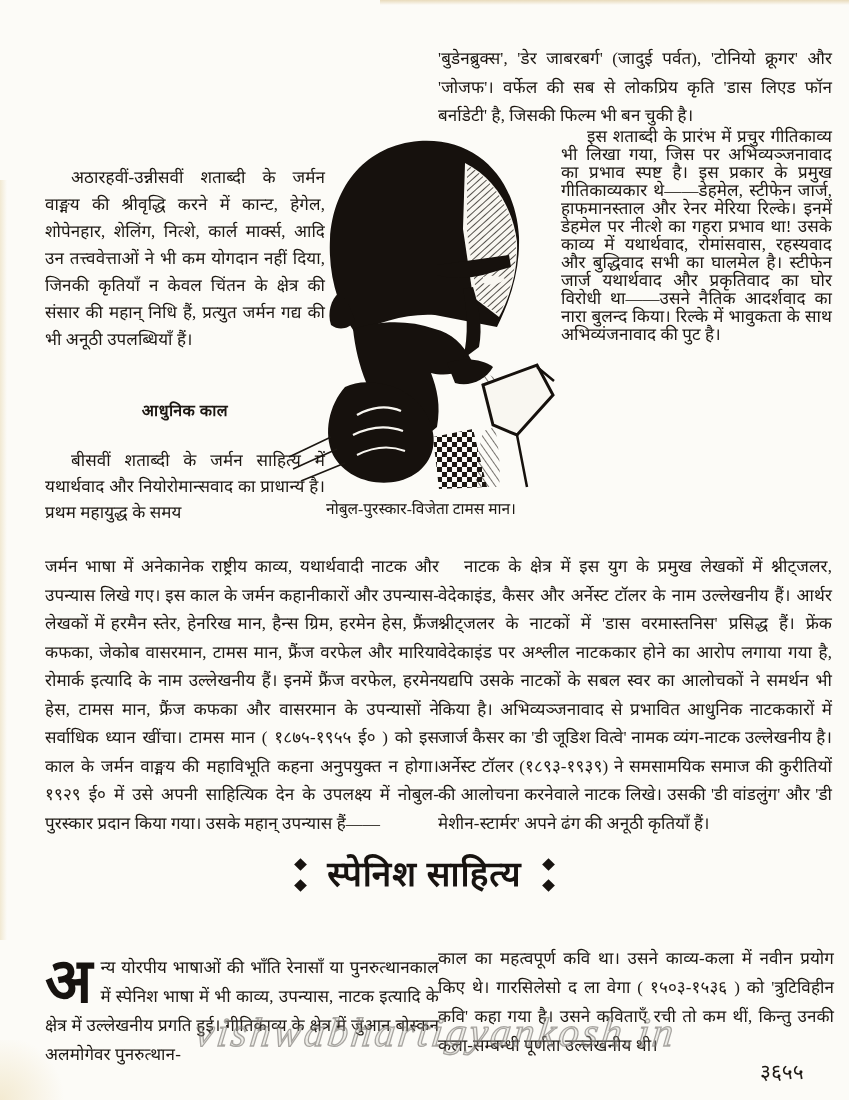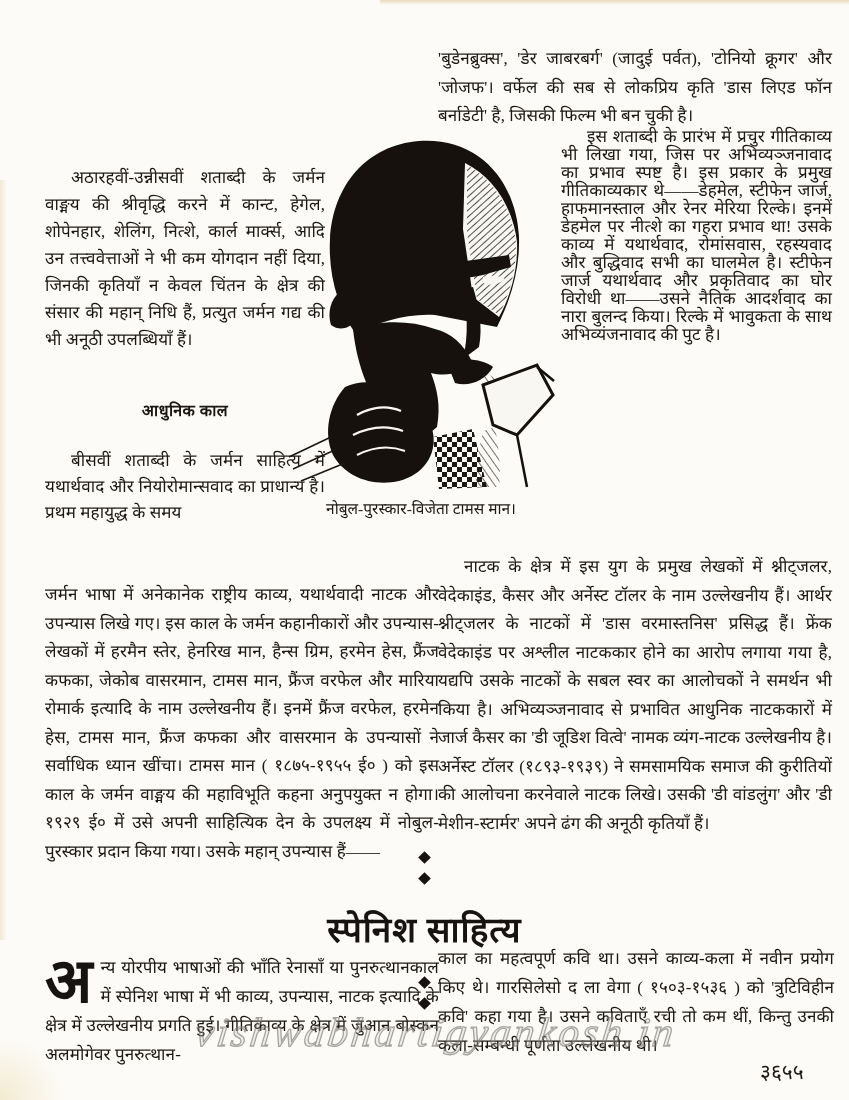--- a/index.html
+++ b/index.html
@@ -23,34 +23,34 @@
   }
   .indent{text-indent:26px;}
 
   .lt{left:45px;top:31px;width:392px;}
   .ln1{left:45px;top:147px;width:280px;line-height:27px;}
   .subhead{
     position:absolute;left:45px;top:399px;width:280px;text-align:center;
     font-size:16px;font-weight:bold;color:#1c1712;letter-spacing:.5px;
   }
   .ln2{left:45px;top:431px;width:280px;line-height:26px;}
-  .lw{left:45px;top:564px;width:394px;}
+  .lw{left:45px;top:536px;width:394px;}
   .rt{left:438px;top:28px;width:394px;}
   .rn{left:561px;top:111px;width:271px;line-height:18px;}
   .rw{left:438px;top:536px;width:394px;}
 
   .portrait{position:absolute;left:287px;top:137px;width:268px;height:352px;}
   .caption{
     position:absolute;left:277px;top:497px;width:288px;text-align:center;
     font-size:15.5px;color:#1c1712;
   }
 
   .sp-heading{
     position:absolute;left:0;top:849px;width:849px;
-    display:flex;align-items:center;justify-content:center;gap:22px;flex-direction:column;
+    display:flex;align-items:center;justify-content:center;gap:22px;
   }
   .sp-heading .title{
     font-size:35px;font-weight:bold;color:#171310;letter-spacing:1px;
   }
   .orn{display:flex;flex-direction:column;gap:12px;padding-top:4px;}
   .orn i{display:block;width:9px;height:9px;background:#171310;transform:rotate(45deg);}
 
   .sp-left{left:45px;top:936px;width:394px;line-height:29px;}
   .sp-right{left:438px;top:927px;width:396px;line-height:29px;}
   .dropcap{

